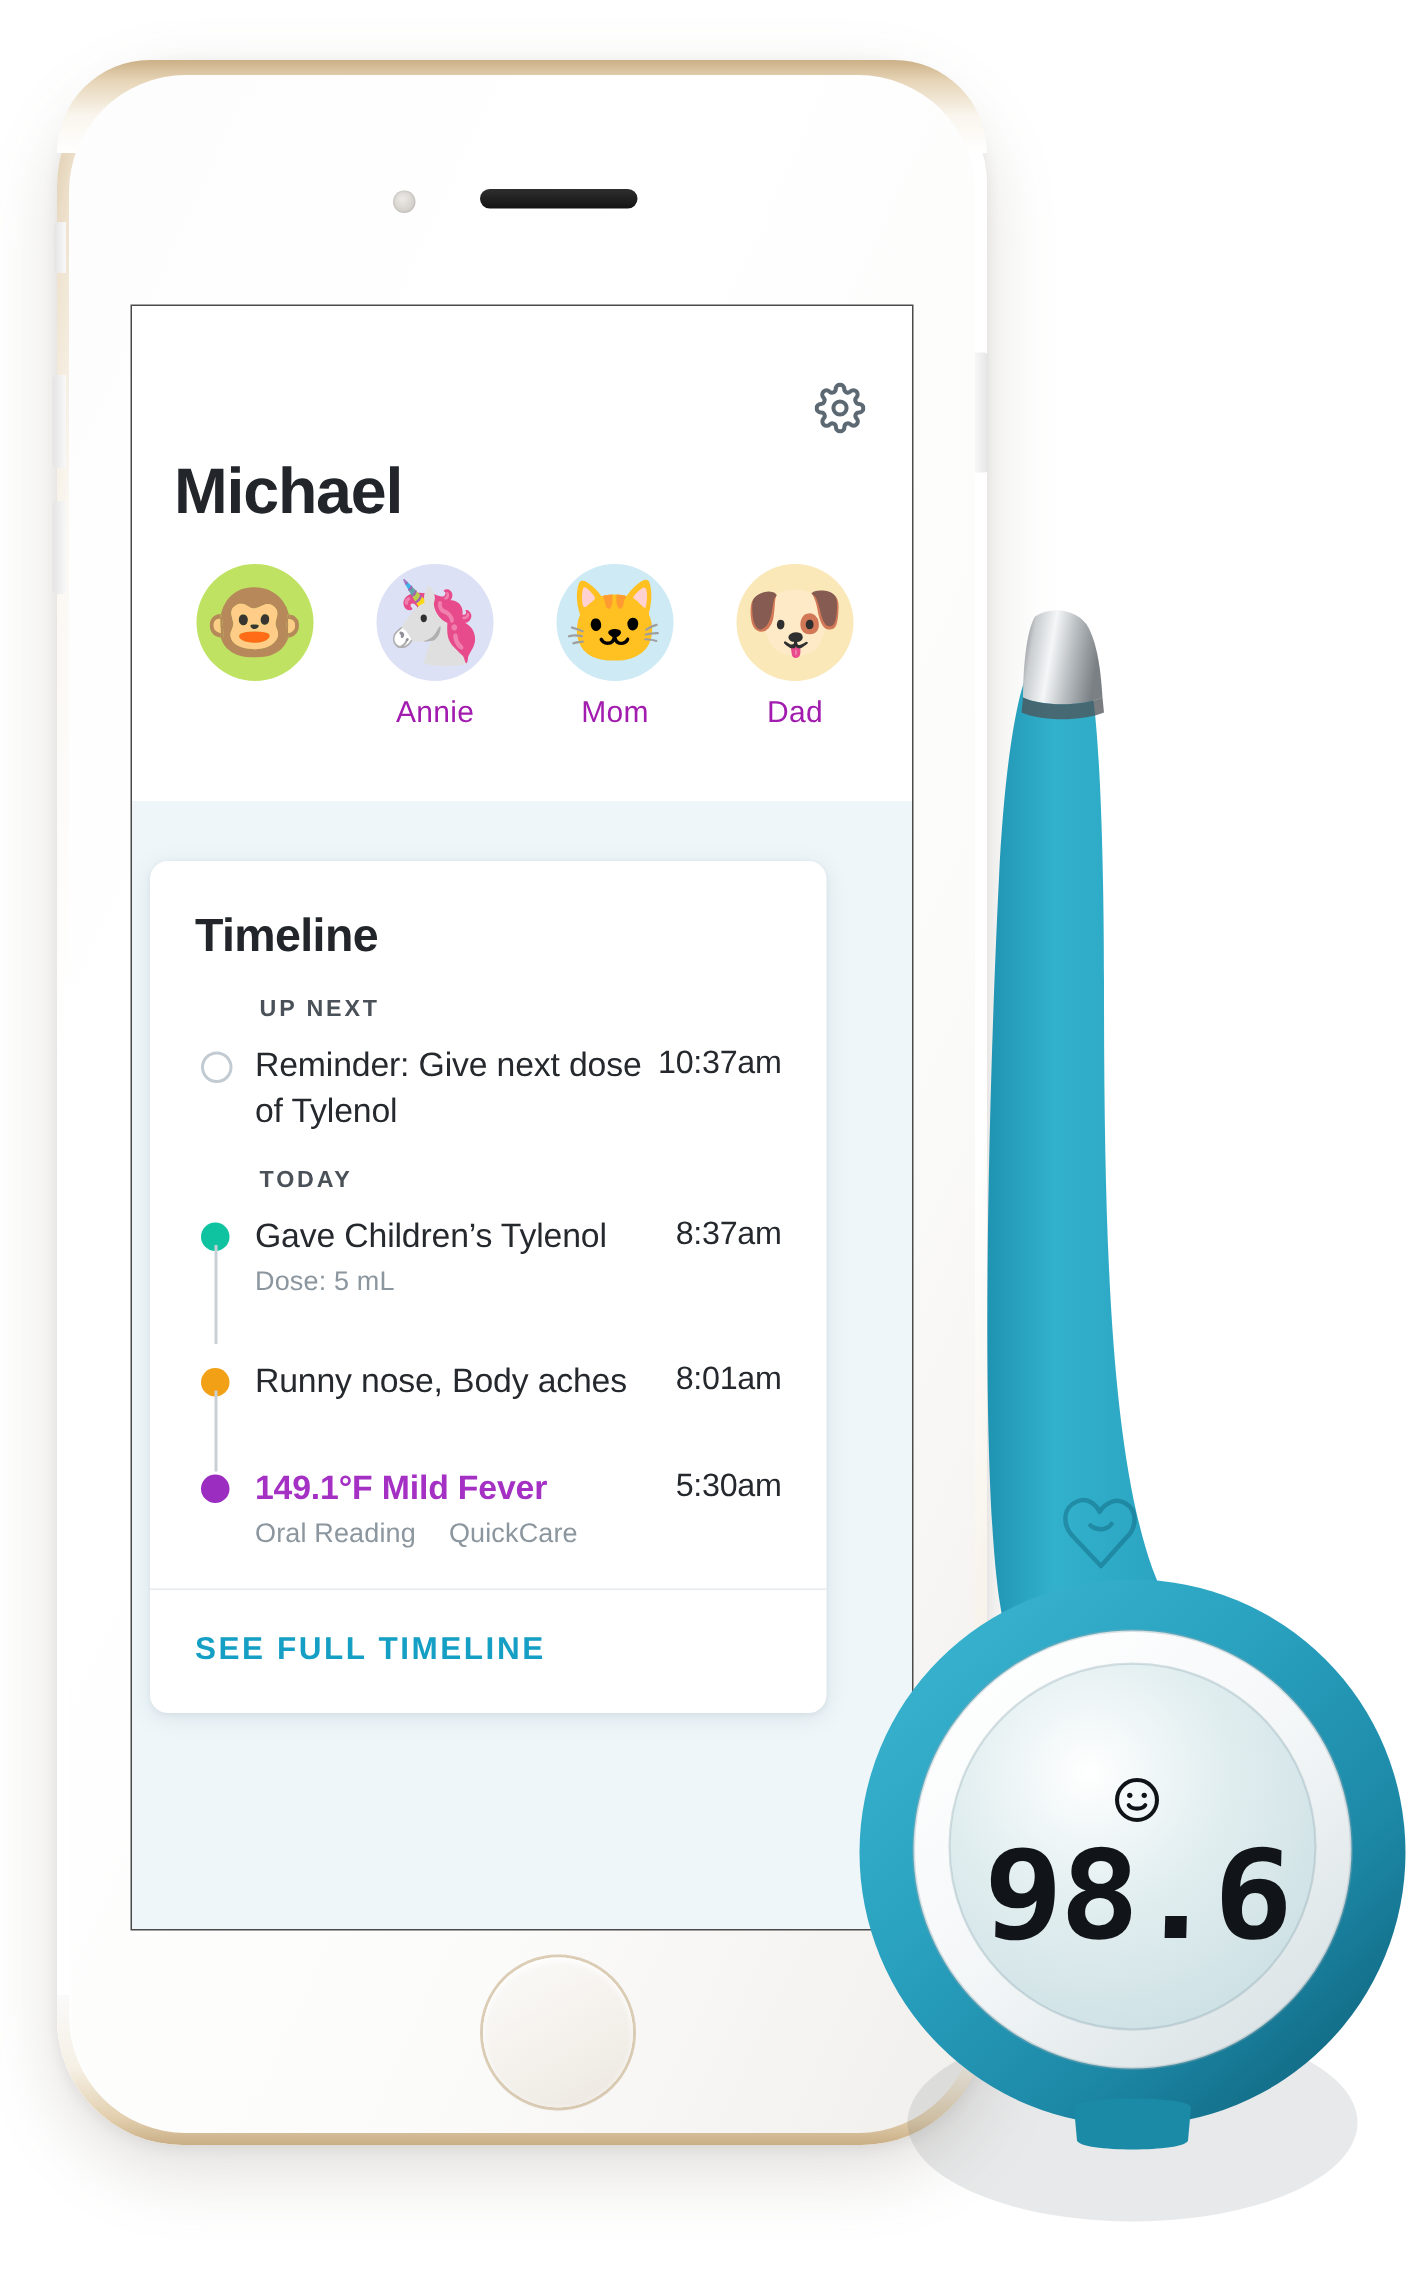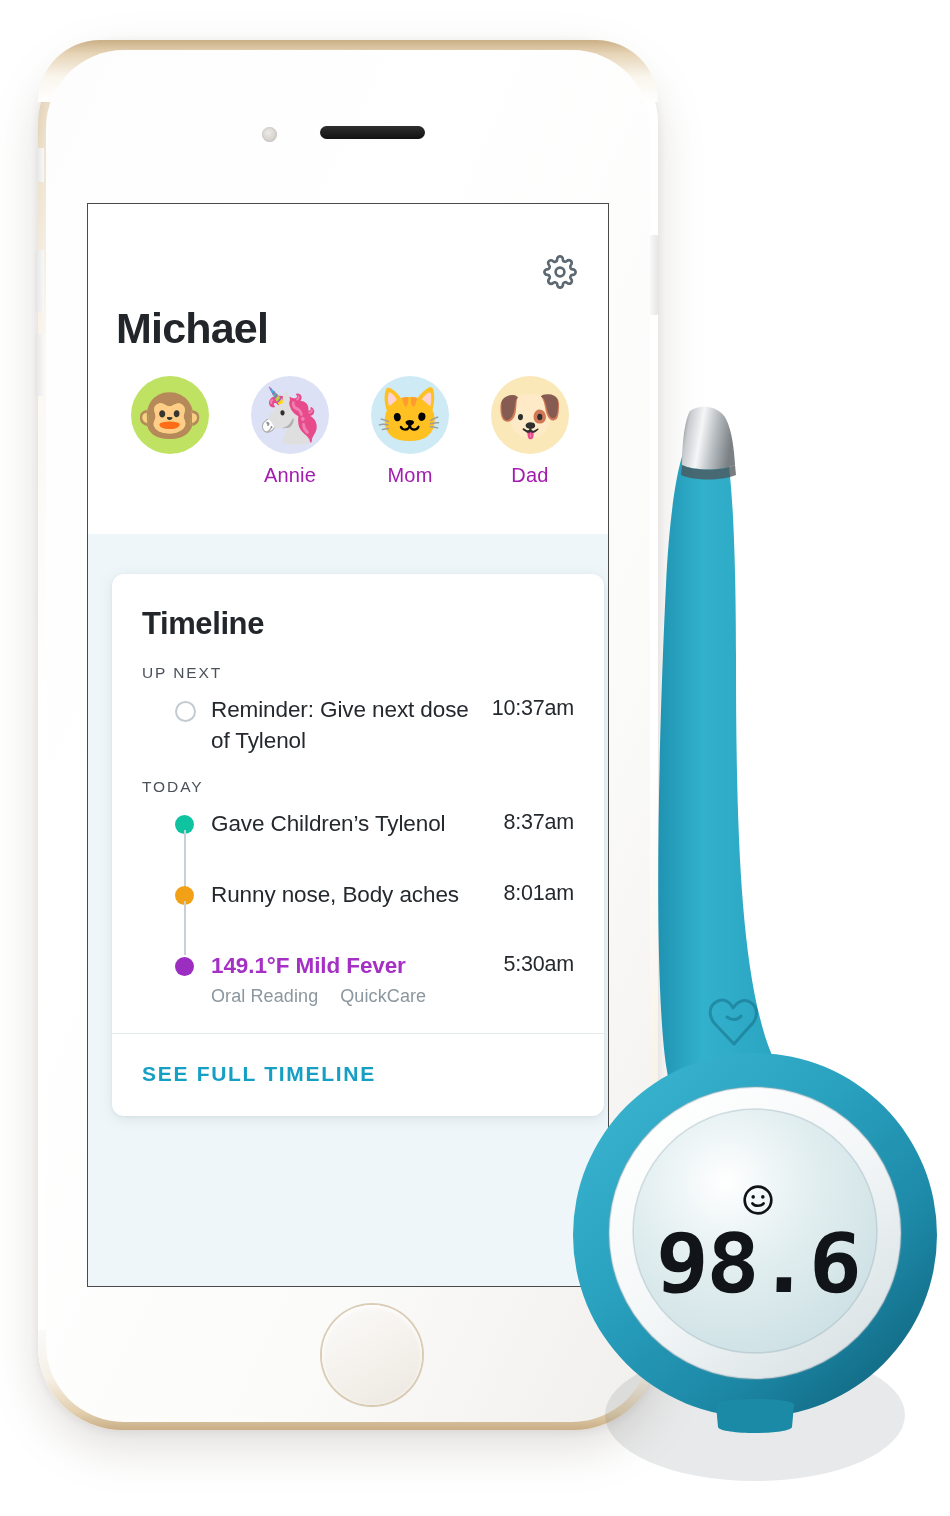--- a/index.html
+++ b/index.html
@@ -92,35 +92,35 @@
     display:flex;align-items:center;justify-content:center;
     font-size:54px;line-height:1;overflow:hidden;
   }
   .avatar-label{
     margin-top:10px;font-size:20px;color:#a21caf;letter-spacing:.2px;
   }
   .avatar-label.is-hidden{visibility:hidden;}
 
   
   #timeline-card{
-    position:absolute;left:24px;top:370px;width:492px;
+    position:absolute;left:12px;top:370px;width:451px;
     background:#ffffff;border-radius:12px;
     box-shadow:0 3px 14px rgba(85,110,125,.13), 0 1px 3px rgba(85,110,125,.08);
     overflow:hidden;
   }
   #timeline-title{
     margin:0;padding:32px 0 0 30px;
     font-size:31px;font-weight:bold;color:#22262b;letter-spacing:-.4px;
   }
   .section-heading{
-    padding:22px 0 0 30px;font-size:15.5px;font-weight:normal;
-    letter-spacing:1.9px;color:#4a5159;text-transform:uppercase;
-  }
-
-  .tl-rows{position:relative;padding:0 30px 0 30px;margin-left:29px;}
+    padding:22px 0 0 30px;font-size:15.5px;font-weight:bold;
+    letter-spacing:1.9px;color:#4a5159;text-transform:uppercase;margin-left:43px;
+  }
+
+  .tl-rows{position:relative;padding:0 30px 0 30px;}
   .tl-row{position:relative;display:flex;align-items:flex-start;padding:12px 0 0 0;}
   .tl-marker-col{width:40px;flex:0 0 40px;position:relative;}
   .tl-dot{
     position:absolute;left:4px;top:7px;width:19px;height:19px;border-radius:50%;
   }
   .tl-dot.hollow{
     background:#ffffff;border:2px solid #c2cbd2;width:17px;height:17px;
   }
   .tl-connector{
     position:absolute;left:12.5px;top:22px;width:2px;background:#c8d0d6;
@@ -244,20 +244,21 @@
     <div class="section-heading">TODAY</div>
     <div class="tl-rows">
 
       <div class="tl-row">
         <div class="tl-marker-col">
           <div class="tl-dot" style="background:#0fc3a0"></div>
           <div class="tl-connector" style="height:66px"></div>
         </div>
         <div class="tl-body">
           <div class="tl-label">Gave Children’s Tylenol</div>
+          <div class="tl-sub">Dose: 5 mL</div>
         </div>
         <div class="tl-time">8:37am</div>
       </div>
 
       <div class="tl-row" style="padding-top:26px">
         <div class="tl-marker-col">
           <div class="tl-dot" style="background:#f2a117;top:21px"></div>
           <div class="tl-connector" style="top:36px;height:54px"></div>
         </div>
         <div class="tl-body" style="padding-top:14px">

